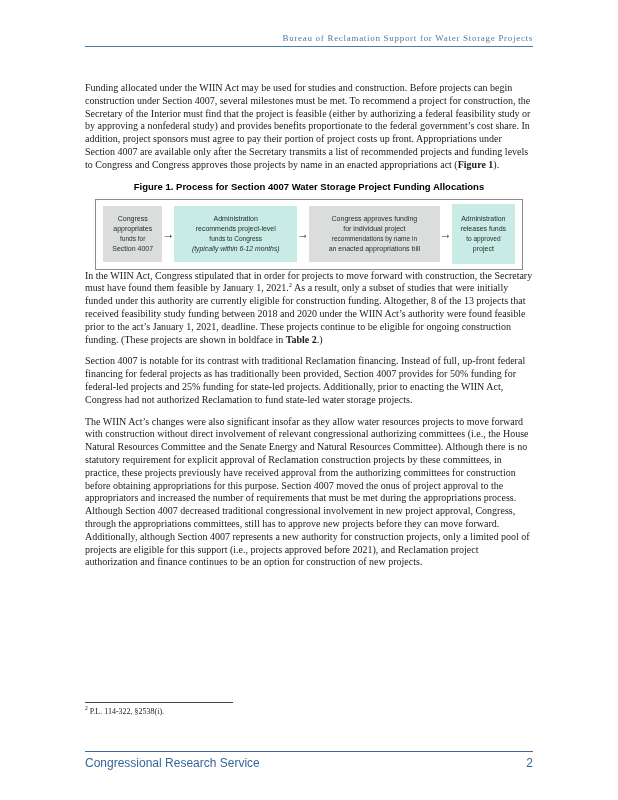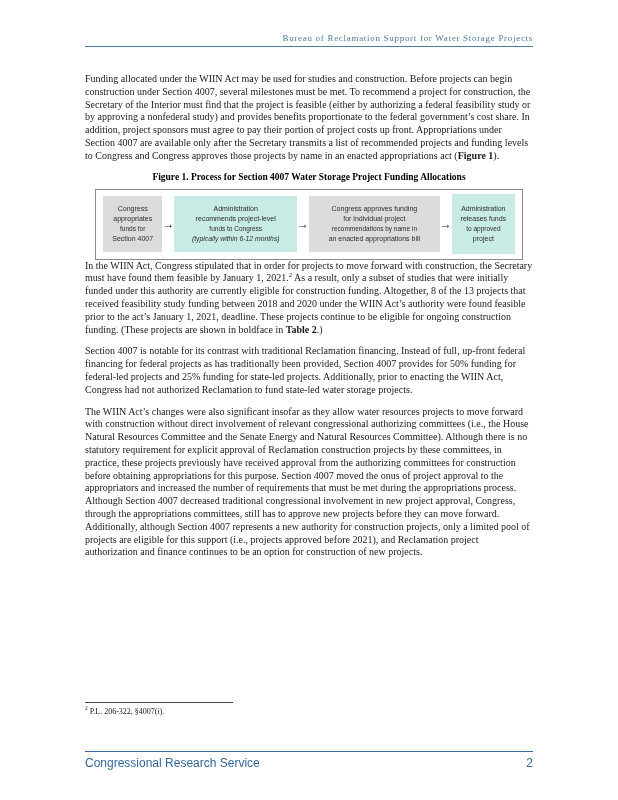--- a/index.html
+++ b/index.html
@@ -9,27 +9,27 @@
     background:#ffffff; font-family:"Liberation Serif", serif; color:#1a1a1a;
     overflow:hidden;
   }
   .content { position:absolute; left:85px; top:33px; width:448px; }
 
   .running-header {
     text-align:right; font-size:9px; letter-spacing:0.7px;
     color:#4d7d9e; padding-bottom:3px; border-bottom:1px solid #4d7d9e;
   }
 
-  .body-text { margin-top:26px; }
+  .body-text { margin-top:35px; }
   p.para { font-size:10px; line-height:12.8px; margin-bottom:9px; text-align:left; }
   .run-b { font-weight:bold; }
   .run-sup { vertical-align:super; font-size:6.5px; line-height:0; }
 
   .fig-title {
-    font-family:Liberation Serif, serif; font-weight:bold;
+    font-family:Liberation Sans, sans-serif; font-weight:bold;
     font-size:9.5px; color:#000; text-align:center; margin:5px 0 7px 0;
   }
   .fig-frame {
     margin:0 10px; border:1px solid #8c8c8c; height:71px;
     display:flex; align-items:center; justify-content:space-between;
     padding:0 7px; font-family:"Liberation Sans", sans-serif; background:#fff;
   }
   .fig-box {
     display:flex; flex-direction:column; justify-content:center;
     text-align:center; color:#2b2b2b; font-size:7px; line-height:10px;
@@ -107,20 +107,20 @@
 
 
       <p class="para"><span>In the WIIN Act, Congress stipulated that in order for projects to move forward with construction, the Secretary must have found them feasible by January 1, 2021.</span><span class="run-sup">2</span><span> As a result, only a subset of studies that were initially funded under this authority are currently eligible for construction funding. Altogether, 8 of the 13 projects that received feasibility study funding between 2018 and 2020 under the WIIN Act’s authority were found feasible prior to the act’s January 1, 2021, deadline. These projects continue to be eligible for ongoing construction funding. (These projects are shown in boldface in </span><span class="run-b">Table 2</span><span>.)</span></p>
       <p class="para"><span>Section 4007 is notable for its contrast with traditional Reclamation financing. Instead of full, up-front federal financing for federal projects as has traditionally been provided, Section 4007 provides for 50% funding for federal-led projects and 25% funding for state-led projects. Additionally, prior to enacting the WIIN Act, Congress had not authorized Reclamation to fund state-led water storage projects.</span></p>
       <p class="para"><span>The WIIN Act’s changes were also significant insofar as they allow water resources projects to move forward with construction without direct involvement of relevant congressional authorizing committees (i.e., the House Natural Resources Committee and the Senate Energy and Natural Resources Committee). Although there is no statutory requirement for explicit approval of Reclamation construction projects by these committees, in practice, these projects previously have received approval from the authorizing committees for construction before obtaining appropriations for this purpose. Section 4007 moved the onus of project approval to the appropriators and increased the number of requirements that must be met during the appropriations process. Although Section 4007 decreased traditional congressional involvement in new project approval, Congress, through the appropriations committees, still has to approve new projects before they can move forward. Additionally, although Section 4007 represents a new authority for construction projects, only a limited pool of projects are eligible for this support (i.e., projects approved before 2021), and Reclamation project authorization and finance continues to be an option for construction of new projects.</span></p>
     </div>
   </div>
 
   <div class="footnote">
     <div class="footnote-rule"></div>
-    <div class="footnote-text"><span class="run-sup">2</span><span> P.L. 206-322, §4007(i).</span></div>
+    <div class="footnote-text"><span class="run-sup">2</span><span> P.L. 114-322, §2538(i).</span></div>
   </div>
 
   <div class="page-footer">
     <span>Congressional Research Service</span>
     <span>2</span>
   </div>
 </div>
 
 </body></html>

